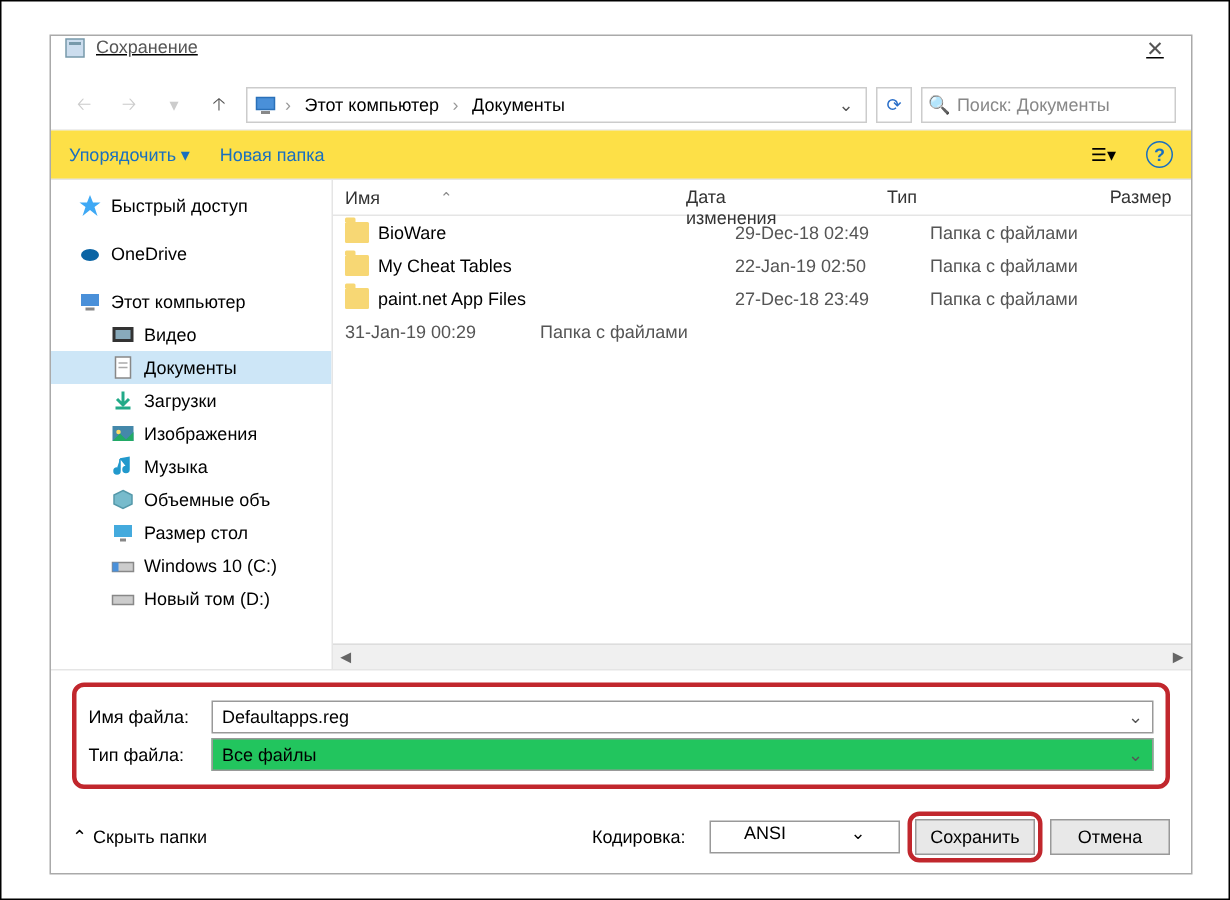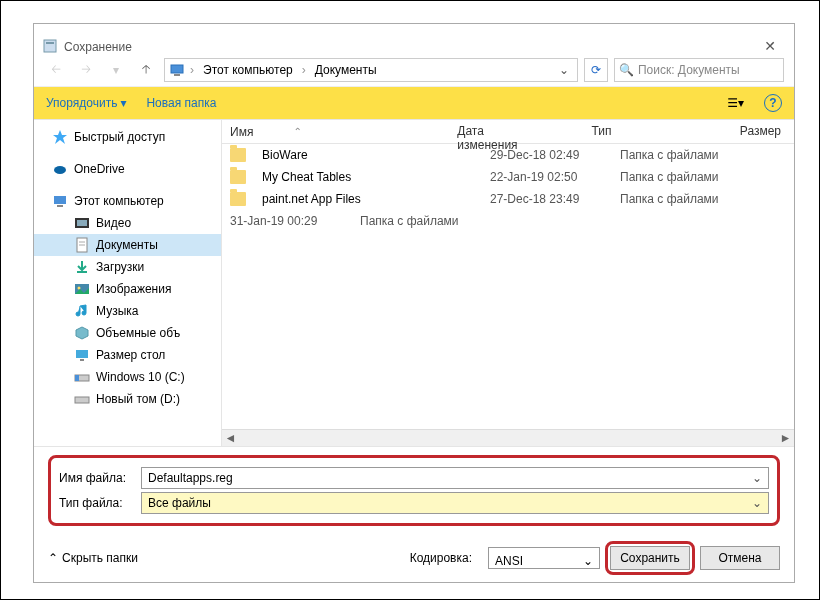--- a/index.html
+++ b/index.html
@@ -1,18 +1,18 @@
 <!DOCTYPE html>
 <html><head>
 <meta charset="utf-8">
 <style>
 * { box-sizing: border-box; margin: 0; padding: 0; font-family: "Segoe UI", Tahoma, sans-serif; font-size: 12px; }
 body { background: #fff; width: 820px; height: 600px; position: relative; border: 1px solid #000; }
 .dialog { position: absolute; left: 32px; top: 22px; width: 762px; height: 560px; border: 1px solid #aaa; background: #fff; display: flex; flex-direction: column; }
-.titlebar { height: 30px; display: flex; align-items: flex-end; padding: 0 8px; }
+.titlebar { height: 30px; display: flex; align-items: flex-start; padding: 0 8px; text-decoration: underline; }
 .titlebar .icon { width: 16px; height: 16px; margin-right: 6px; }
 .titlebar .title { flex: 1; color: #555; }
 .titlebar .close { width: 32px; text-align: center; color: #555; font-size: 14px; cursor: pointer; }
 .navbar { height: 32px; display: flex; align-items: center; padding: 0 10px; gap: 6px; }
 .navbtn { width: 24px; height: 24px; display:flex; align-items:center; justify-content:center; color:#ccc; }
 .navbtn.active { color:#555; }
 .breadcrumb { flex: 1; height: 24px; border: 1px solid #ccc; display: flex; align-items: center; padding: 0 4px; gap: 2px; }
 .bc-icon { width: 16px; height: 16px; }
 .bc-sep { color:#999; padding:0 3px; }
 .bc-item { padding: 2px 4px; }
@@ -36,40 +36,40 @@
 .col-headers { height: 24px; display:flex; border-bottom:1px solid #e5e5e5;gap:36px; }
 .col-headers div { padding: 4px 8px; color:#333; border-right:1px solid transparent; }
 .col-name { width: 260px; display:flex; align-items:center; gap:40px; }
 .col-date { width: 130px; }
 .col-type { width: 150px; }
 .col-size { width: 80px; }
 .sort-ind { color:#888; font-size:10px; }
 .file-list { flex:1; overflow:auto; }
 .file-row { display:flex; padding: 2px 0; }
 .file-row .fcell { padding: 2px 8px; }
-.file-row .fname { width:260px; display:flex; align-items:flex-end; gap:16px; }
+.file-row .fname { width:260px; display:flex; align-items:flex-end; gap:6px; }
 .file-row .fdate { width:130px; color:#555; }
 .file-row .ftype { width:150px; color:#555; }
 .folder-icon { width:16px; height:14px; background:#f7d774; border-radius:1px; position:relative; }
 .folder-icon::before { content:""; position:absolute; top:-3px; left:0; width:7px; height:3px; background:#f7d774; border-radius:1px 1px 0 0; }
 .hscroll { height:17px; background:#f0f0f0; border-top:1px solid #ddd; display:flex; }
 .hscroll .arr { width:17px; display:flex;align-items:center;justify-content:center; color:#666; }
 .hscroll .track { flex:1; }
 .bottom-fields { padding: 8px 14px; border-top:1px solid #e5e5e5; position:relative; }
 .highlight-group { border: 3px solid #c1272d; border-radius: 8px; padding: 6px 8px; }
 .field-row { display:flex; align-items:center; margin: 3px 0; }
 .field-label { width: 82px; text-align: left; padding-right: 8px; }
 .field-input { flex:1; height: 22px; border:1px solid #999; padding: 0 6px; background:#fff; display:flex; align-items:center; }
-.field-input.combo { background:#fef9c3; }
+.field-input.combo { background:#22c55e; }
 .field-input .dd { margin-left:auto; color:#555; }
 .action-row { display:flex; align-items:center; padding: 12px 14px; gap: 10px; }
 .action-row .hide { display:flex; align-items:center; gap:4px; }
 .action-row .spacer { flex:1; }
 .enc-label { padding-right:6px; }
-.enc-combo { width:112px; height:22px; border:1px solid #999; display:flex; align-items:flex-end; padding:0 6px; background:#fff; }
+.enc-combo { width:127px; height:22px; border:1px solid #999; display:flex; align-items:flex-start; padding:0 22px; background:#fff; }
 .btn { min-width:80px; height:24px; border:1px solid #999; background:#e8e8e8; display:flex; align-items:center; justify-content:center; }
 .btn.primary { position:relative; }
 .btn.primary::after { content:""; position:absolute; inset:-6px; border:3px solid #c1272d; border-radius:8px; pointer-events:none; }
 svg { display:block; }
 </style>
 </head>
 <body>
 
 <div class="dialog">
 

